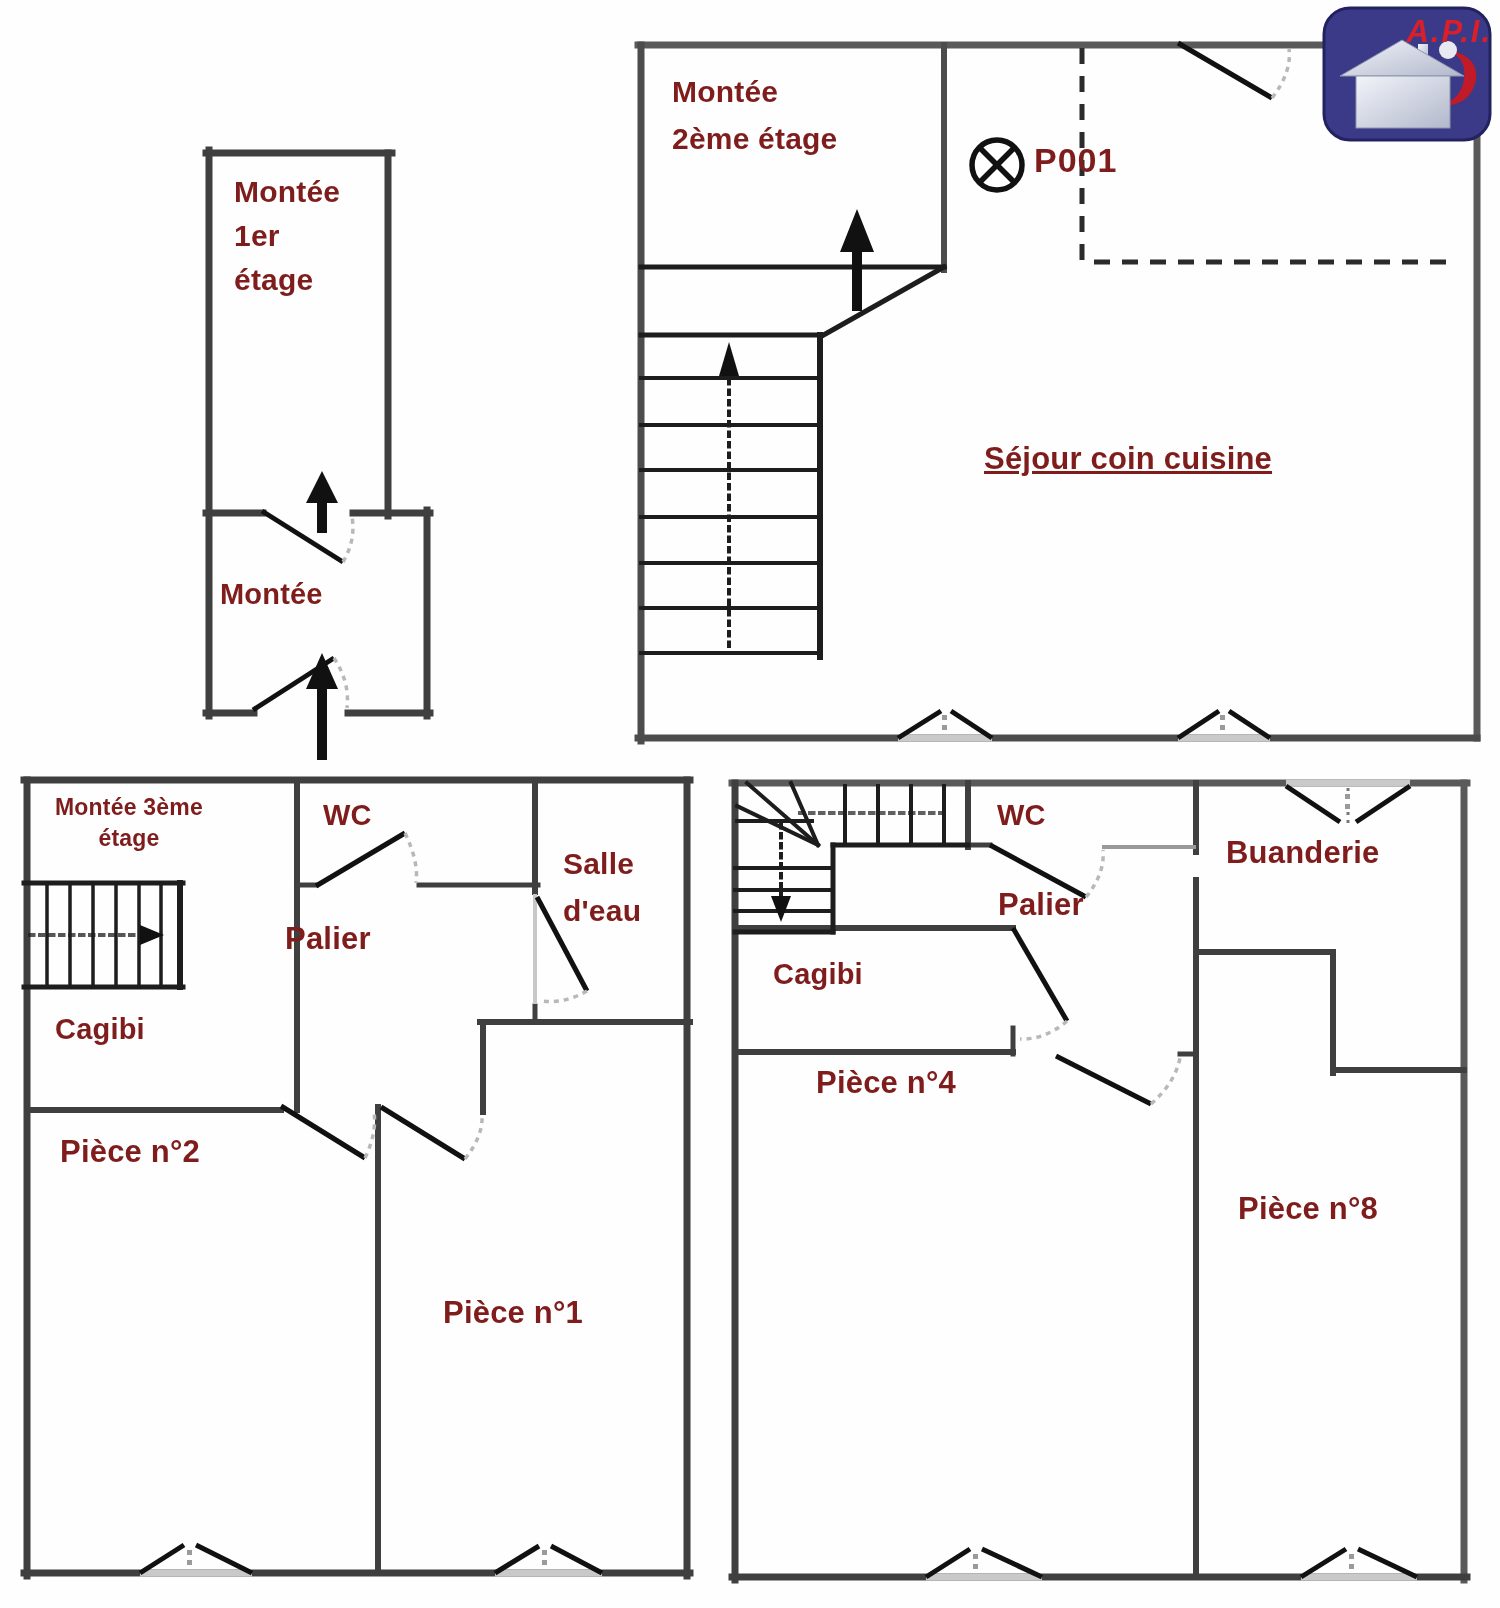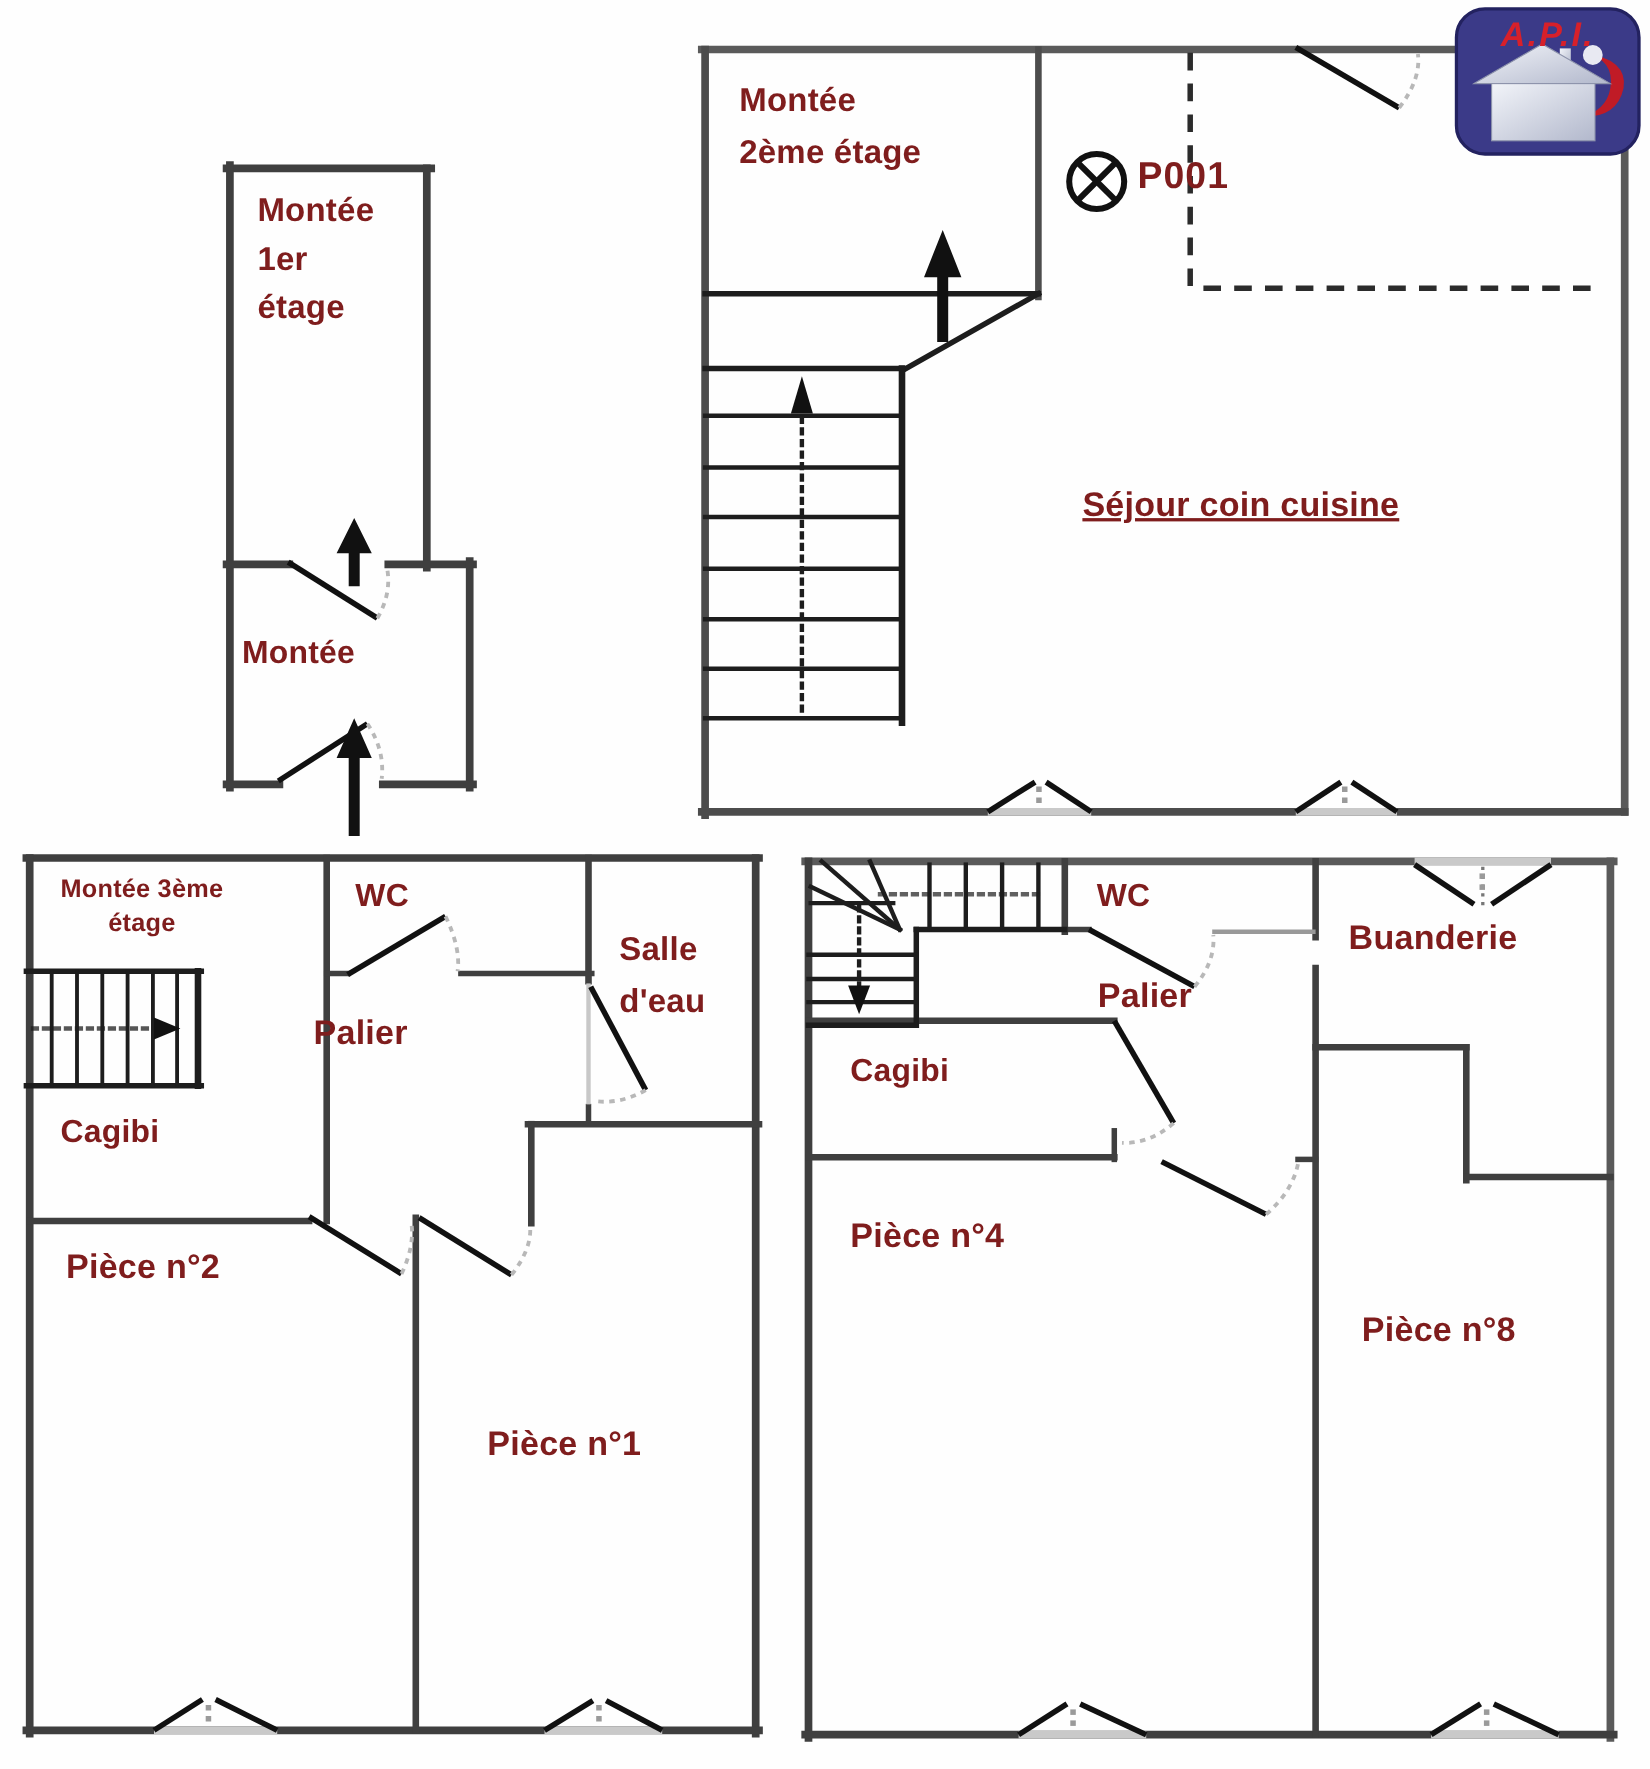--- a/index.html
+++ b/index.html
@@ -15,21 +15,21 @@
   .lbl .ln{display:block;}
   .lbl-3line{font-size:30px;line-height:44px;}
   .lbl-2line{font-size:30px;line-height:47px;}
   .lbl-small{font-size:23px;line-height:31px;text-align:center;}
   .lbl-big{font-size:31px;}
   .lbl-door{font-size:34px;letter-spacing:1px;}
   #logo{
     position:absolute;left:1322px;top:6px;width:170px;height:136px;
   }
   #logo-text{
-    position:absolute;left:0;top:8px;width:170px;text-align:center;
+    position:absolute;left:0;top:8px;width:170px;text-align:right;
     font-weight:800;font-size:31px;letter-spacing:2px;font-style:italic;
   }
 </style>
 </head>
 <body>
 
 <div id="canvas">
 
 <svg id="plan-svg" width="1500" height="1608" viewBox="0 0 1500 1608">
 
@@ -258,21 +258,21 @@
   <span class="ln">d'eau</span>
 </div>
 <div class="lbl lbl-big" style="left:285px;top:922px;">Palier</div>
 <div class="lbl" style="left:55px;top:1012px;">Cagibi</div>
 <div class="lbl lbl-big" style="left:60px;top:1135px;">Pièce n°2</div>
 <div class="lbl lbl-big" style="left:443px;top:1296px;">Pièce n°1</div>
 
 <div class="lbl" style="left:997px;top:798px;">WC</div>
 <div class="lbl lbl-big" style="left:998px;top:888px;">Palier</div>
 <div class="lbl" style="left:773px;top:957px;">Cagibi</div>
-<div class="lbl lbl-big" style="left:773px;top:1066px;margin-top:41px;">Pièce n°4</div>
+<div class="lbl lbl-big" style="left:816px;top:1066px;">Pièce n°4</div>
 <div class="lbl lbl-big" style="left:1226px;top:836px;">Buanderie</div>
 <div class="lbl lbl-big" style="left:1238px;top:1192px;">Pièce n°8</div>
 
 <div id="logo">
   <svg width="170" height="136" viewBox="0 0 170 136">
     <defs>
       <linearGradient id="houseg" x1="0" y1="0" x2="1" y2="1">
         <stop offset="0" stop-color="#f2f4f9"></stop>
         <stop offset="1" stop-color="#b2b8cc"></stop>
       </linearGradient>

